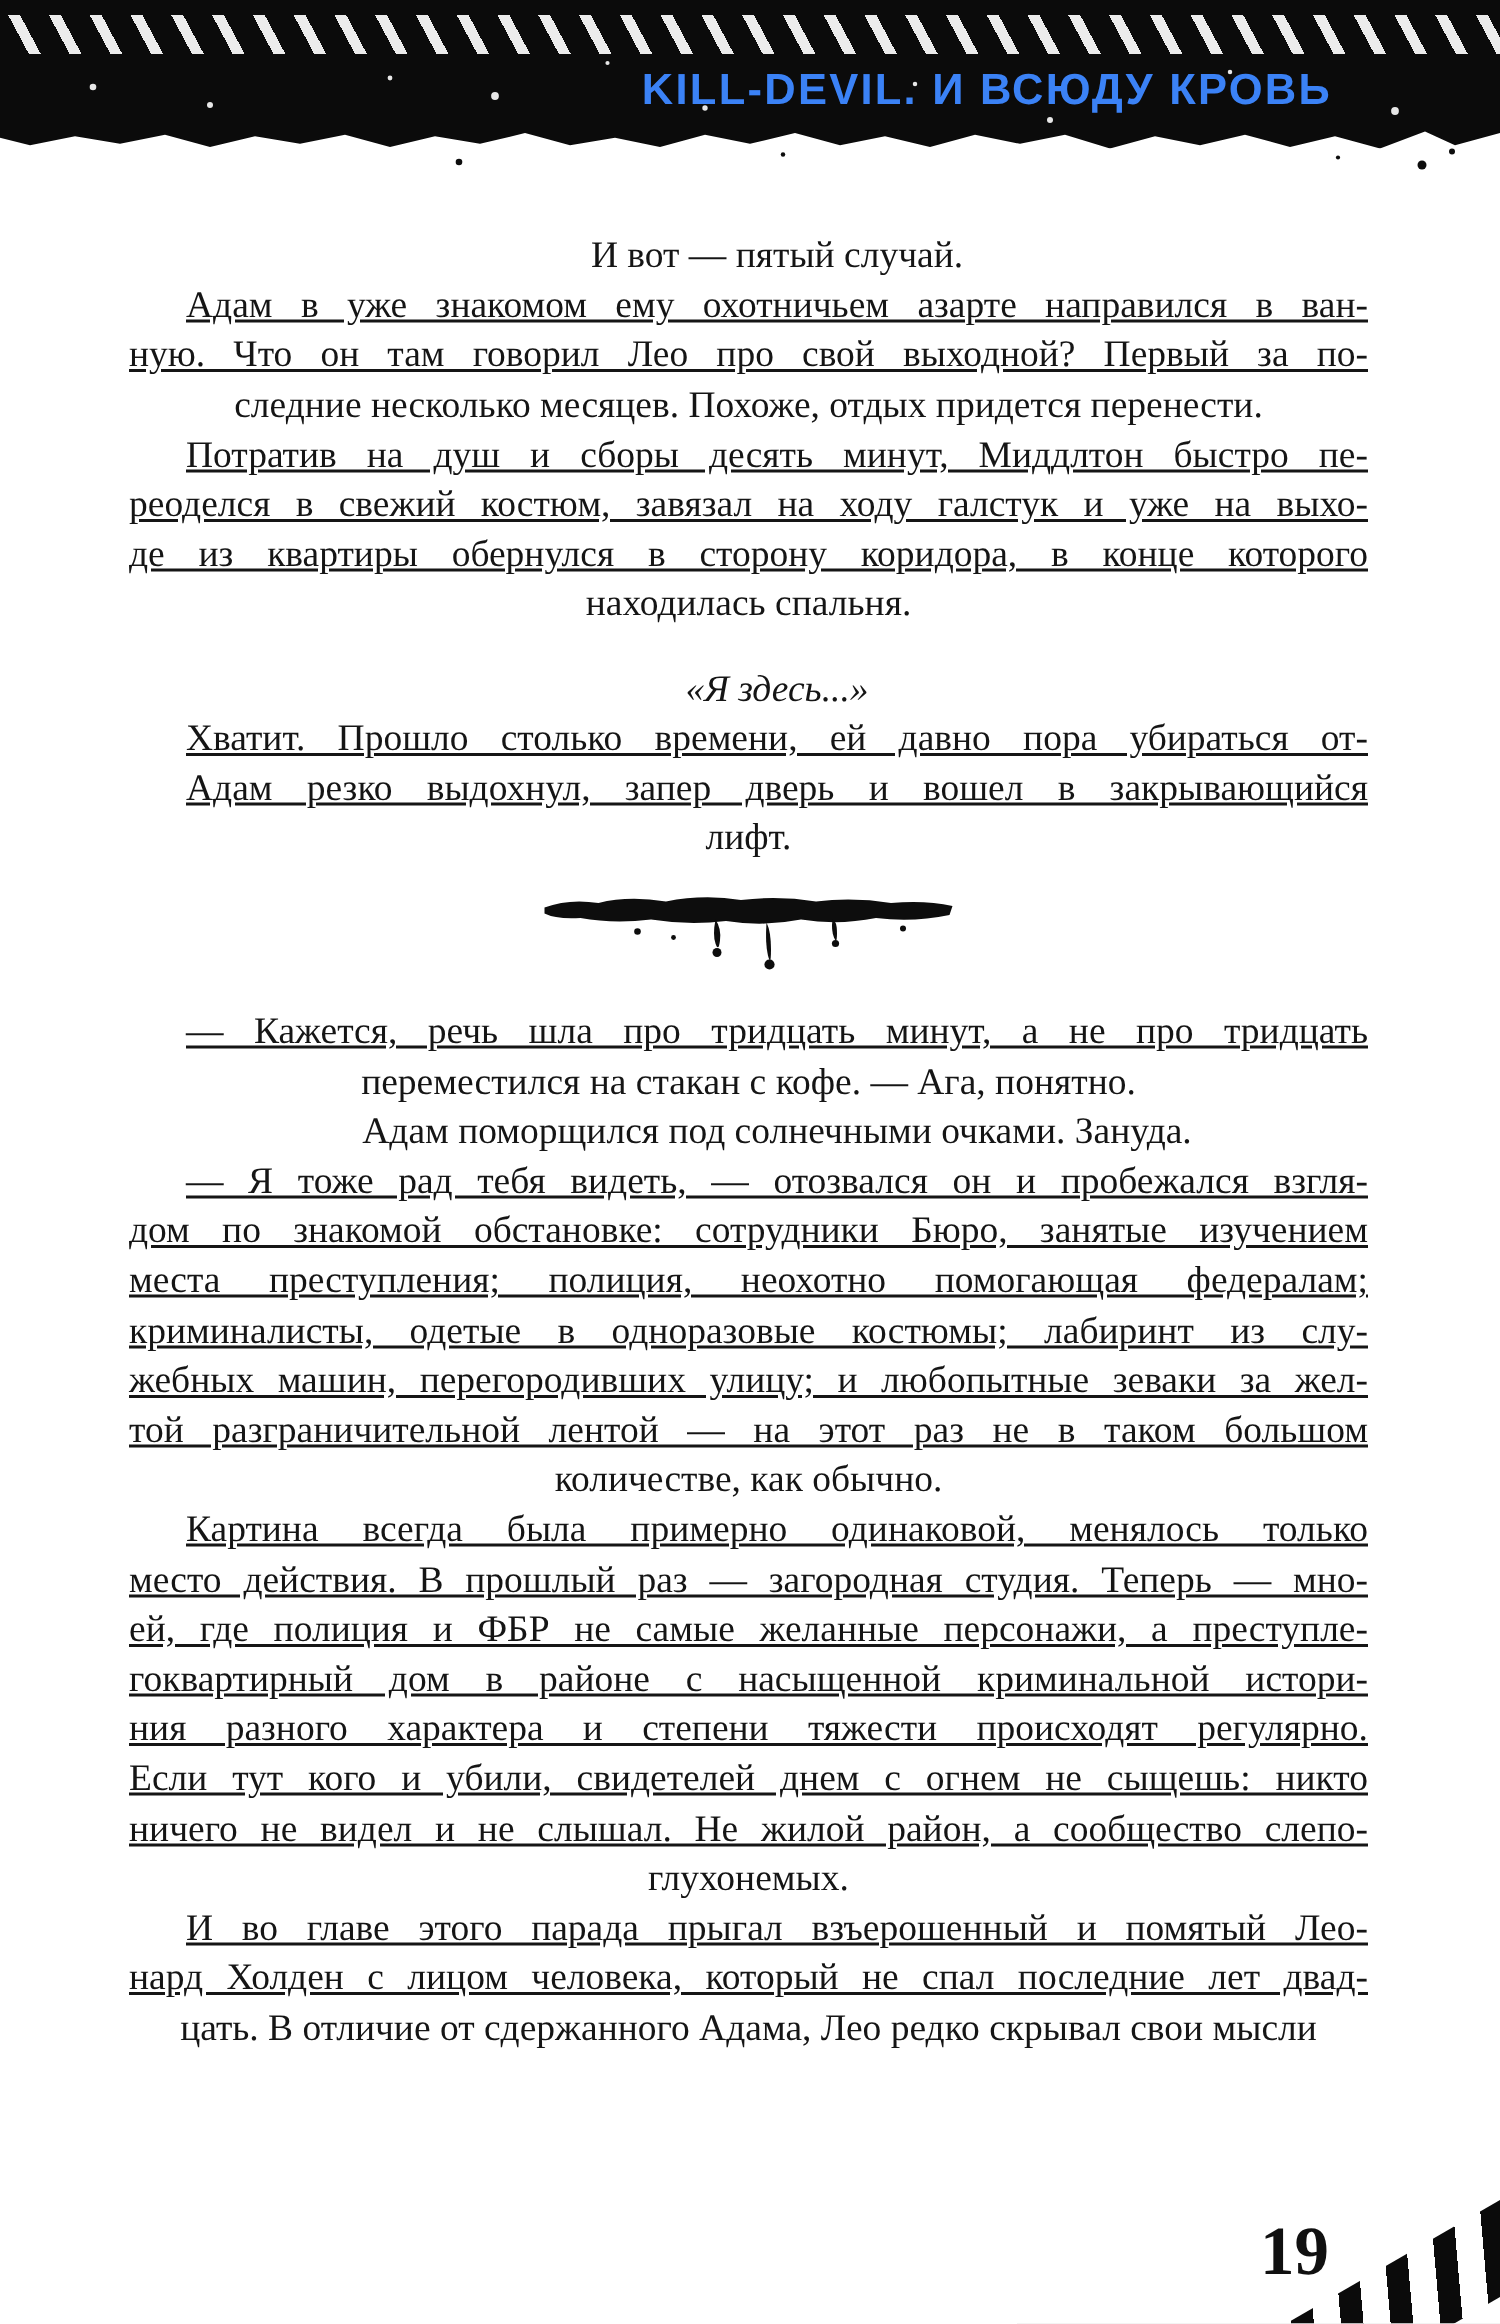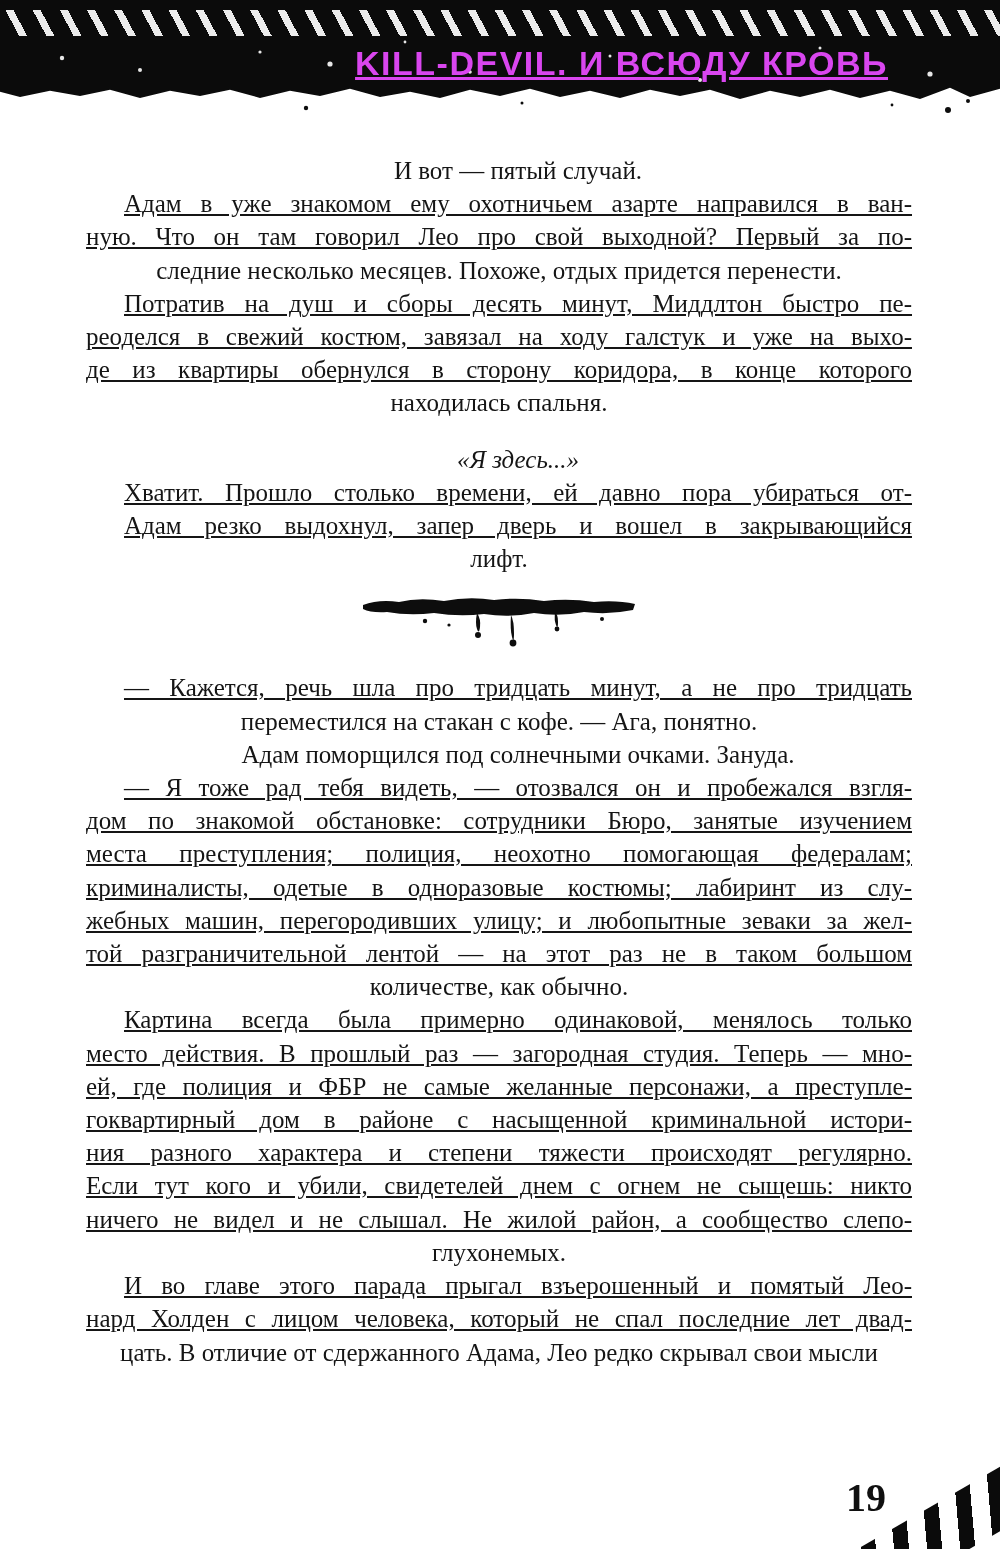--- a/index.html
+++ b/index.html
@@ -26,22 +26,22 @@
   }
   .banner-stripes {
     position: absolute; top: 10px; left: 0;
     width: 100%; height: 26px;
     background: repeating-linear-gradient(62deg,
       transparent 0 17px, rgba(255,255,255,0.92) 17px 24px);
   }
   .banner-title {
     position: absolute; top: 44px; right: 112px; margin: 0;
     font-family: "Liberation Sans", sans-serif;
-    font-weight: 700; font-size: 34px; letter-spacing: 1.5px;
-    color: #d946ef; white-space: nowrap; text-decoration: underline;
+    font-weight: 700; font-size: 29px; letter-spacing: 1.5px;
+    color: #3b82f6; white-space: nowrap;
   }
   .banner-noise { position: absolute; top: 0; left: 0; }
   .ink-specks { position: absolute; top: 96px; left: 0; }
 
   
   .main-text {
     position: absolute; top: 154px; left: 86px; width: 826px;
     font-size: 25px; line-height: 33.2px;
   }
   .paragraph { margin: 0; }
@@ -52,21 +52,21 @@
 
   .divider {
     height: 96px;
     display: flex; align-items: center; justify-content: center;
   }
 
   
   .page-number {
     position: absolute; top: 1478px; right: 114px;
     font-family: "Liberation Serif", serif;
-    font-weight: 700; font-size: 40px; line-height: 1;
+    font-weight: 700; font-size: 46px; line-height: 1;
     color: #101010;
   }
   .hazard-corner {
     position: absolute; right: -60px; bottom: -30px;
     width: 300px; height: 56px;
     transform: rotate(-30deg);
     background: repeating-linear-gradient(115deg,
       #0b0b0b 0 15px, transparent 15px 33px);
   }
 </style>

